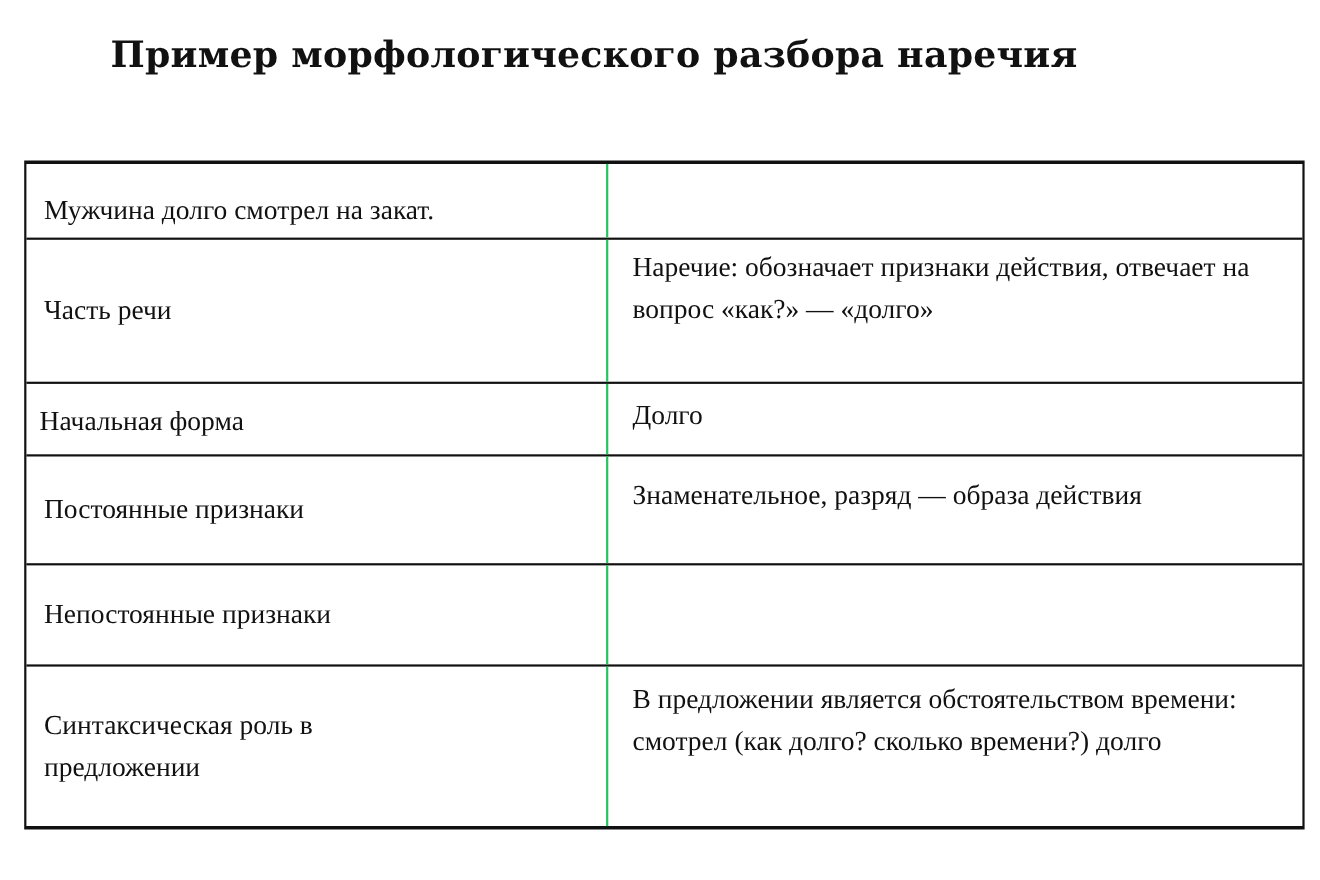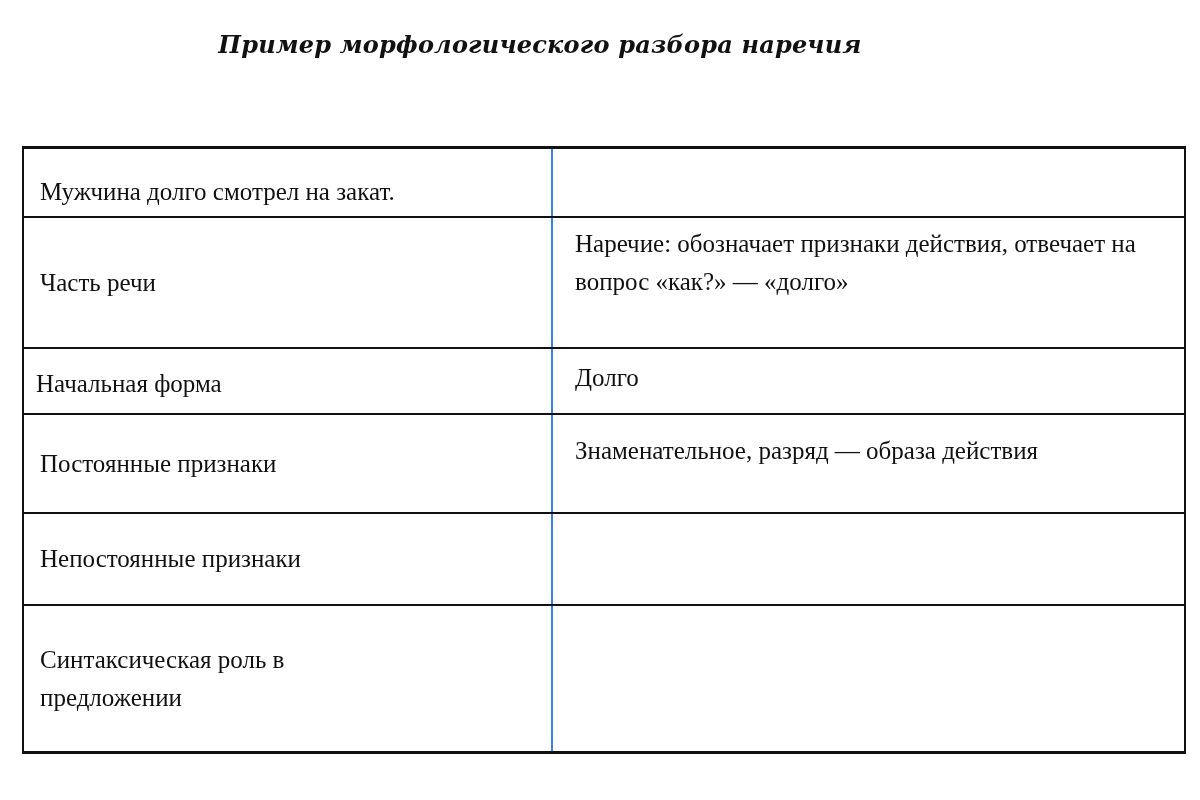--- a/index.html
+++ b/index.html
@@ -2,37 +2,36 @@
 <html><head>
   <meta charset="utf-8">
   <style>
     html, body { margin: 0; padding: 0; background: #ffffff; }
     body {
       width: 1200px; height: 800px; position: relative; overflow: hidden;
       font-family: "DejaVu Serif", "Liberation Serif", serif; color: #111;
     }
     .title {
       position: absolute; top: 30px; left: 0; width: 1080px; text-align: center;
-      font-family: "DejaVu Serif", serif; font-weight: bold; font-size: 24px;
+      font-family: "DejaVu Serif", serif; font-weight: bold; font-size: 33px;
       letter-spacing: 0.2px;
-      font-style: italic;
     }
     .grid {
       position: absolute; left: 22px; top: 146px; width: 1164px;
       border-top: 3px solid #111; border-bottom: 3px solid #111;
       border-left: 2px solid #111; border-right: 2px solid #111;
       box-sizing: border-box;
     }
     .row { display: flex; border-bottom: 2px solid #111; box-sizing: border-box; }
     .row:last-child { border-bottom: none; }
     .cell {
       box-sizing: border-box; font-size: 25px; line-height: 38px;
       font-family: "Liberation Serif", "DejaVu Serif", serif;
     }
-    .c1 { width: 529px; border-right: 2px solid #3b82f6; padding-left: 16px; display: flex; align-items: center; }
+    .c1 { width: 529px; border-right: 2px solid #22c55e; padding-left: 16px; display: flex; align-items: center; }
     .c2 { flex: 1; padding-left: 22px; padding-right: 10px; }
   </style>
 </head>
 <body>
 
 <div class="title">Пример морфологического разбора наречия</div>
 
 <div class="grid">
   <div class="row" style="height:69px;">
     <div class="cell c1" style="padding-top:18px;padding-left:16px;">Мужчина долго смотрел на закат.</div>
@@ -48,14 +47,15 @@
   </div>
   <div class="row" style="height:99px;">
     <div class="cell c1">Постоянные признаки</div>
     <div class="cell c2" style="padding-top:17px;padding-right:55px;">Знаменательное, разряд — образа действия</div>
   </div>
   <div class="row" style="height:92px;gap:41px;">
     <div class="cell c1">Непостоянные признаки</div>
   </div>
   <div class="row" style="height:145px;">
     <div class="cell c1" style="padding-right:140px;">Синтаксическая роль в предложении</div>
+    <div class="cell c2" style="padding-top:12px;padding-right:30px;">В предложении является обстоятельством времени: смотрел (как долго? сколько времени?) долго</div>
   </div>
 </div>
 
 </body></html>

